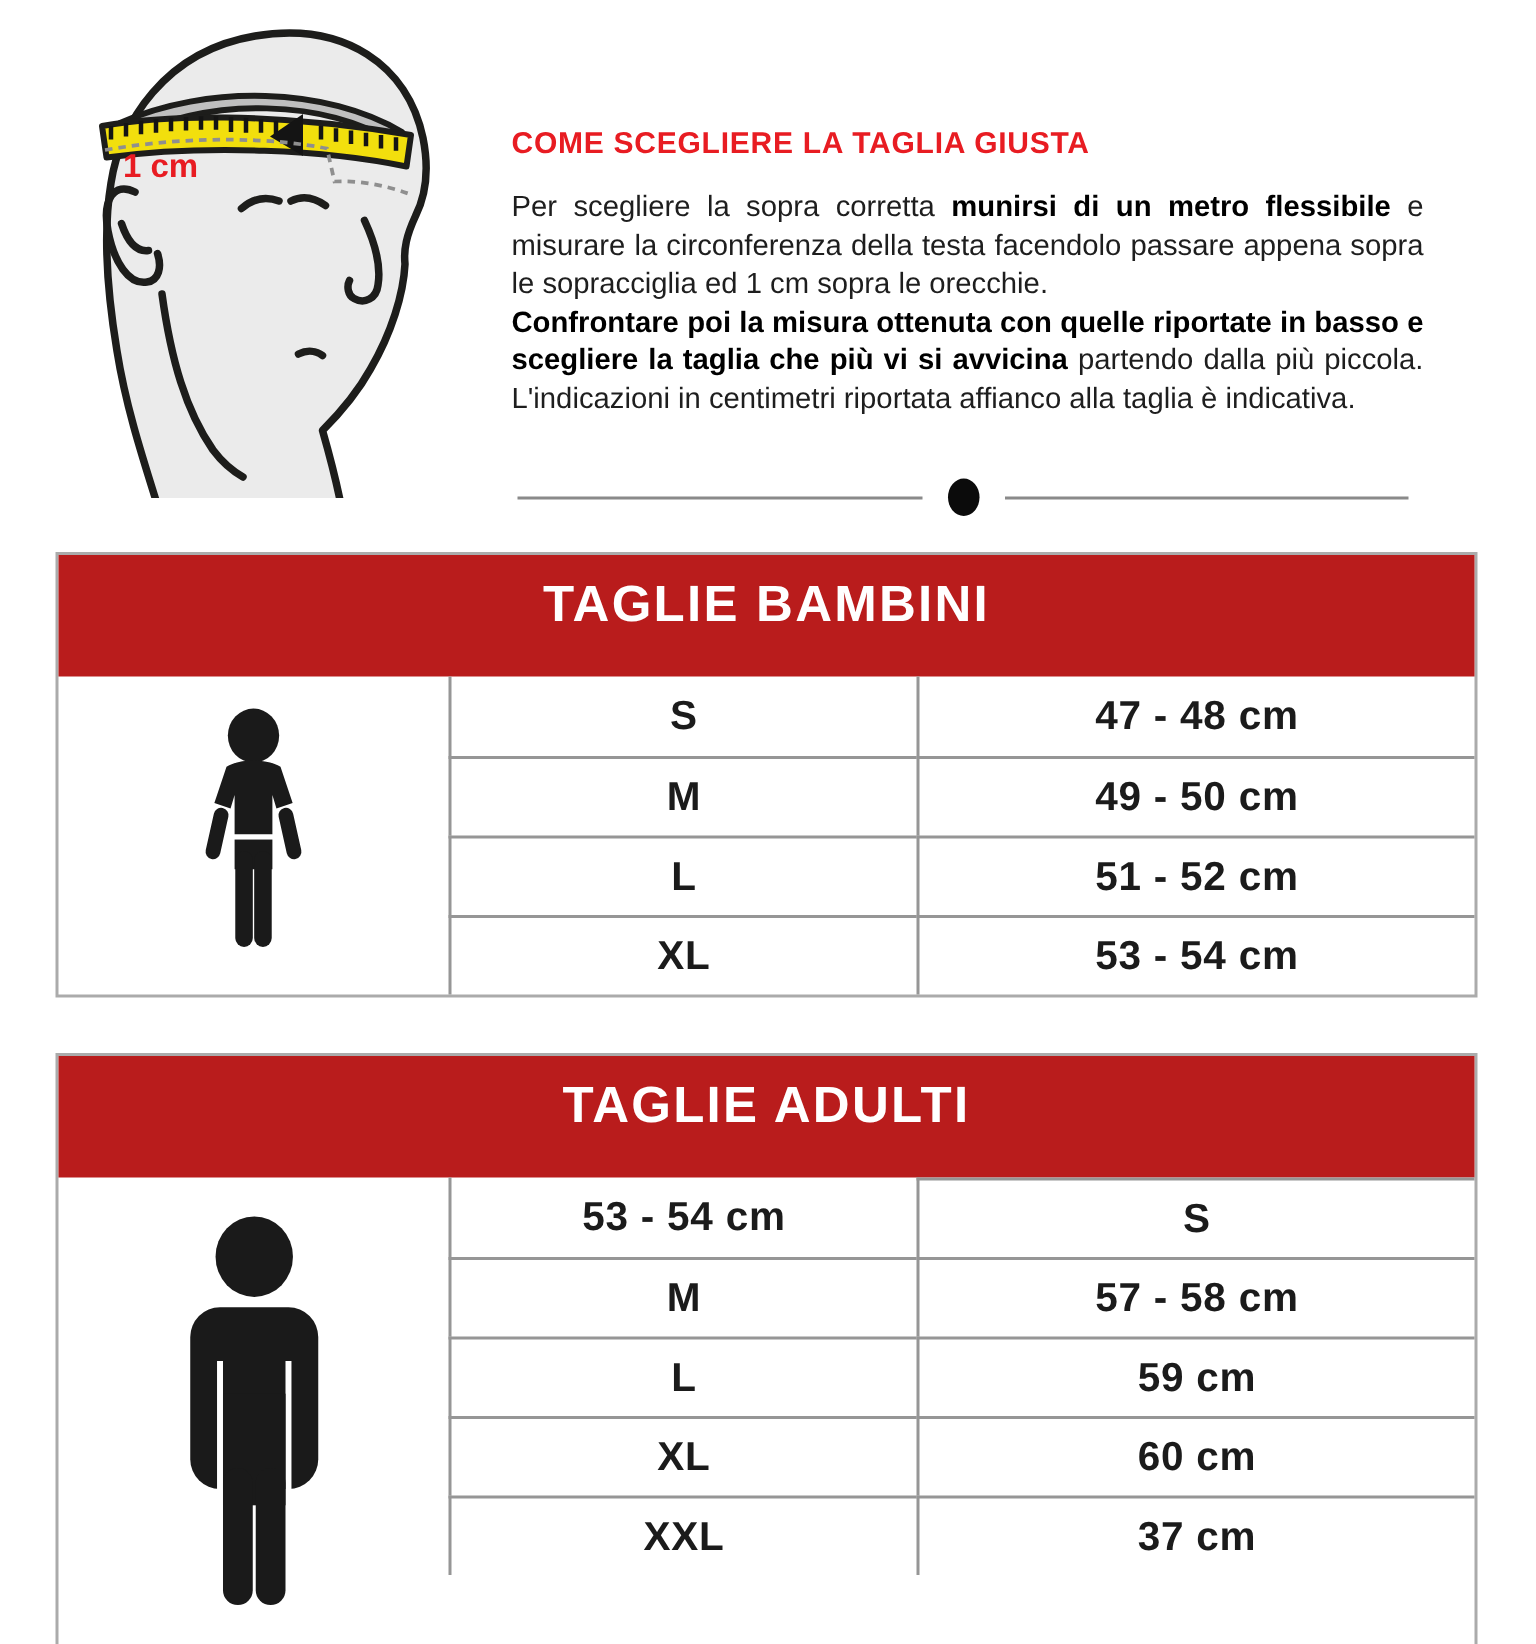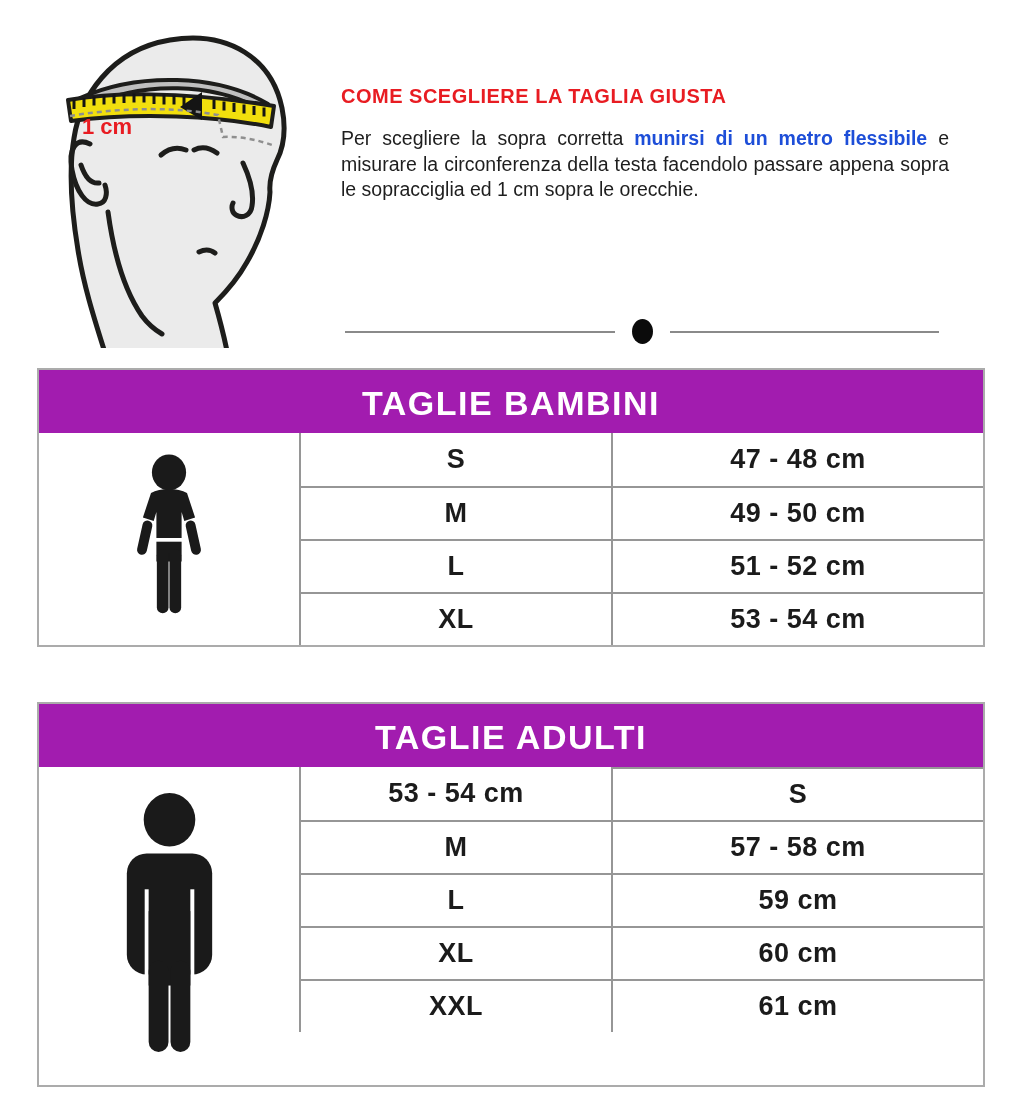--- a/index.html
+++ b/index.html
@@ -6,52 +6,52 @@
   html, body { background: #ffffff; }
   body {
     width: 1024px; height: 1096px;
     position: relative;
     font-family: "Liberation Sans", sans-serif;
     color: #1d1d1b;
     overflow: hidden;
   }
   
   .illustration {
-    position: absolute; left: 18px; top: 0; width: 312px; height: 260px; margin-top: 16px;
+    position: absolute; left: 18px; top: 0; width: 312px; height: 260px;
   }
   .intro {
     position: absolute; left: 341px; top: 86px; width: 608px;
   }
   .intro h1 {
     font-size: 20px; font-weight: bold; letter-spacing: 0.5px;
     line-height: 1.05; margin: 0 0 19px 0;
   }
   .intro p {
     font-size: 19.5px; line-height: 25.5px; text-align: justify;
     color: #1e1e1e; margin: 0;
   }
-  .intro p strong { font-weight: bold; color: #1d4ed8; }
+  .intro p strong { font-weight: bold; color: #000000; }
   
   .divider {
     position: absolute; left: 345px; top: 318px; width: 594px; height: 27px;
     display: flex; align-items: center;
   }
   .divider .line { flex: 1; height: 2px; background: #8a8a8a; }
   .divider .dot {
     width: 21px; height: 25px; border-radius: 50%;
     background: #0b0b0b; margin: 0 17px; flex: 0 0 auto;
   }
   
   .size-table {
     position: absolute; left: 37px; width: 948px;
     border: 2px solid #ababab; background: #ffffff;
   }
   .size-table .table-title {
-    background: #a21caf; color: #ffffff; text-align: center;
-    height: 63px; line-height: 67px;
+    background: #b91c1c; color: #ffffff; text-align: center;
+    height: 81px; line-height: 67px;
     font-size: 34px; font-weight: bold; letter-spacing: 1.5px;
   }
   .table-body { display: grid; grid-template-columns: 260px 312px 1fr; }
   .table-body.rows-4 { grid-template-rows: repeat(4, 53px); }
   .table-body.rows-6 { grid-template-rows: repeat(6, 53px); }
   .figure-cell {
     grid-column: 1; grid-row: 1 / -1;
     display: flex; align-items: center; justify-content: center;
   }
   .cell {
@@ -93,20 +93,21 @@
 
     <path fill="none" stroke="#8f8f8f" stroke-width="2.5" stroke-dasharray="5,4" d="M52,100 C110,90 165,92 200,99 L205,121 C222,120 240,124 254,129"></path>
 
     <text x="64" y="118" font-size="22" font-weight="bold" fill="#e81c22" font-family="Liberation Sans, sans-serif">1 cm</text>
   </svg>
 </div>
 
 <div class="intro">
   <h1 style="color:#e81c22;">COME SCEGLIERE LA TAGLIA GIUSTA</h1>
   <p><span>Per scegliere la sopra corretta </span><strong>munirsi di un metro flessibile</strong><span> e misurare la circonferenza della testa facendolo passare appena sopra le sopracciglia ed 1 cm sopra le orecchie.</span></p>
+  <p><strong>Confrontare poi la misura ottenuta con quelle riportate in basso e scegliere la taglia che più vi si avvicina</strong><span> partendo dalla più piccola. L'indicazioni in centimetri riportata affianco alla taglia è indicativa.</span></p>
 </div>
 
 <div class="divider">
   <span class="line"></span>
   <span class="dot"></span>
   <span class="line"></span>
 </div>
 
 <section class="size-table" style="top:368px;">
   <header class="table-title">TAGLIE BAMBINI</header>
@@ -149,15 +150,15 @@
     </div>
     <div class="cell first">53 - 54 cm</div>
     <div class="cell">S</div>
     <div class="cell">M</div>
     <div class="cell">57 - 58 cm</div>
     <div class="cell">L</div>
     <div class="cell">59 cm</div>
     <div class="cell">XL</div>
     <div class="cell">60 cm</div>
     <div class="cell">XXL</div>
-    <div class="cell">61 cm</div>
+    <div class="cell">37 cm</div>
   </div>
 </section>
 
 </body></html>

